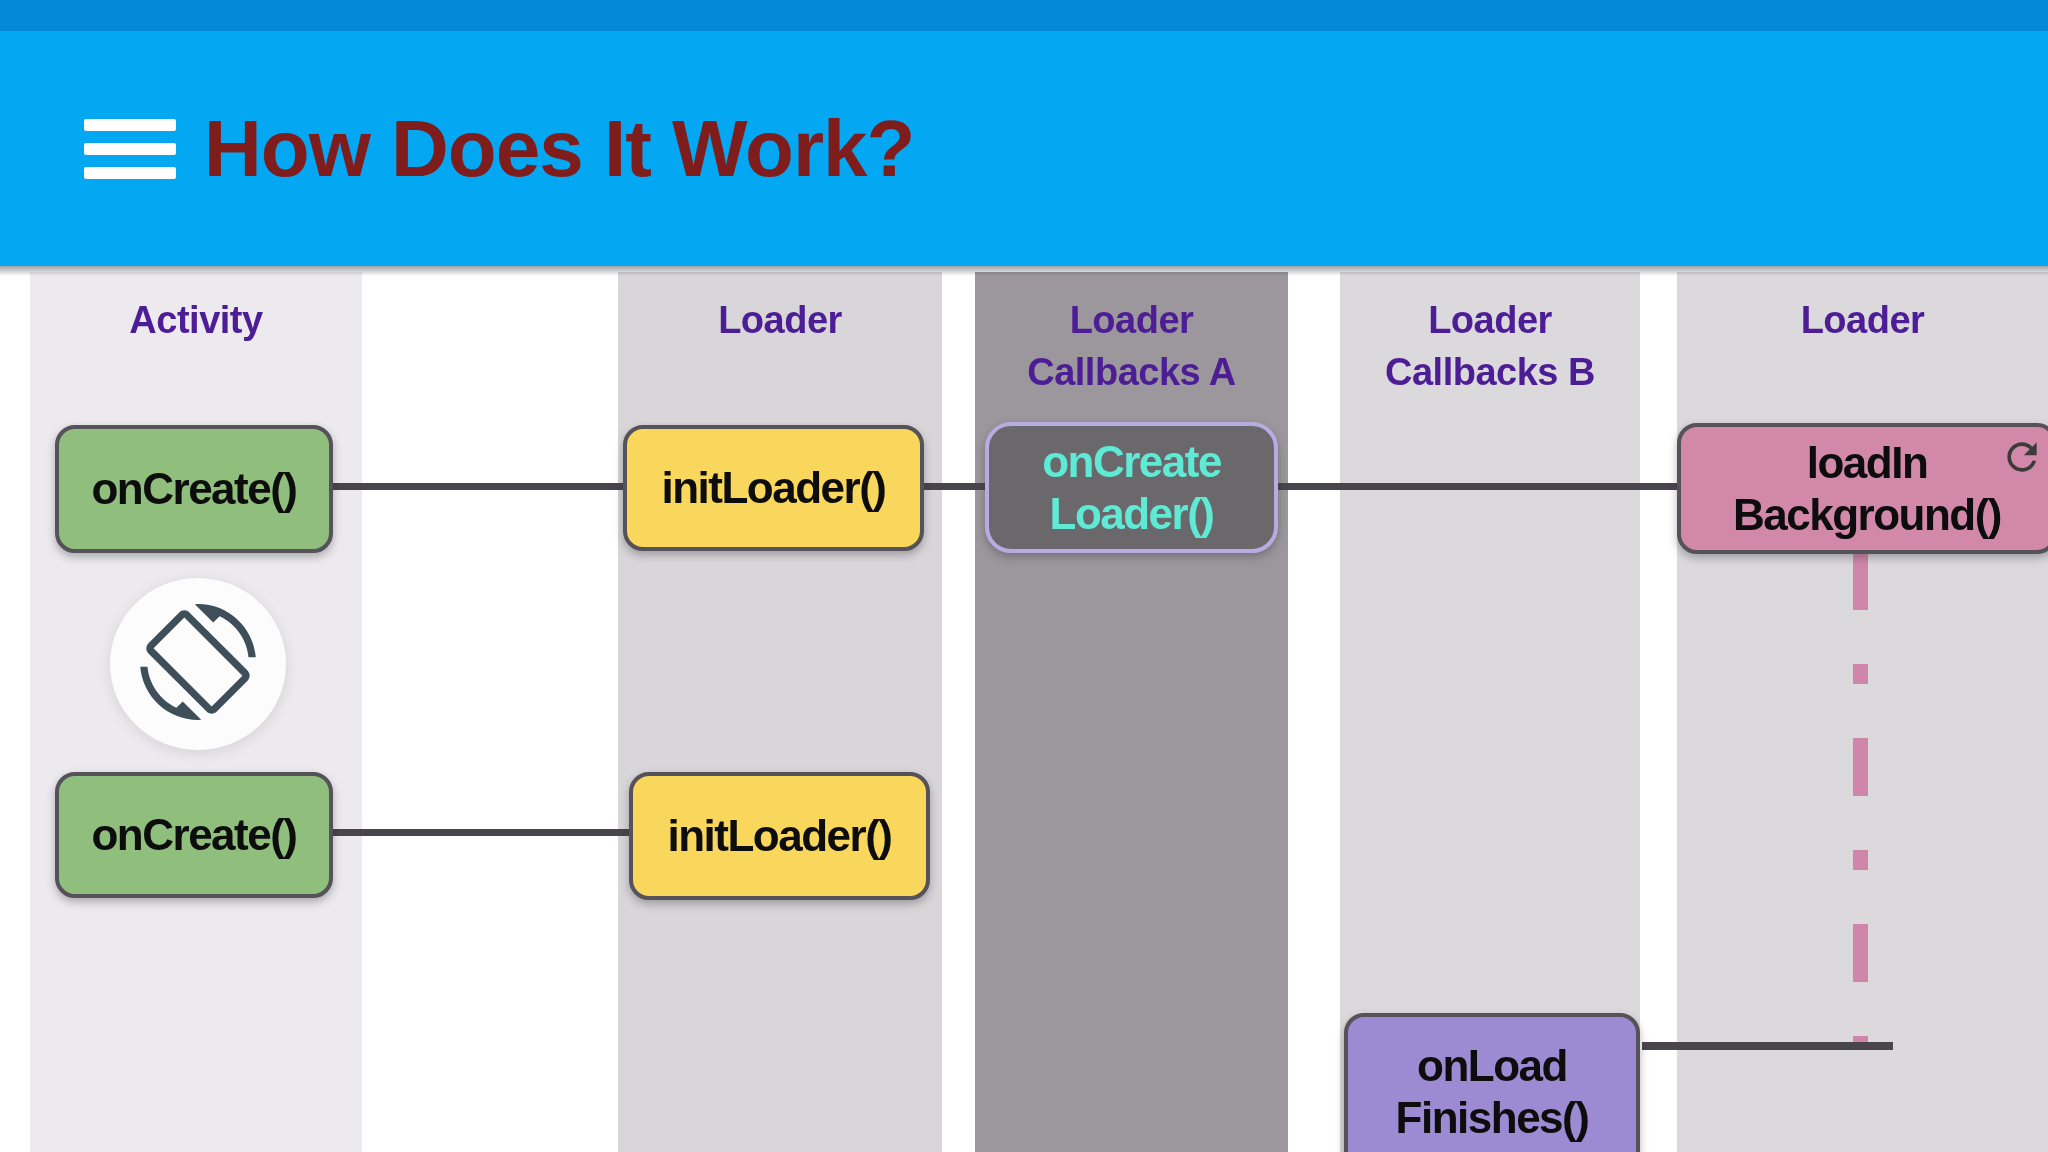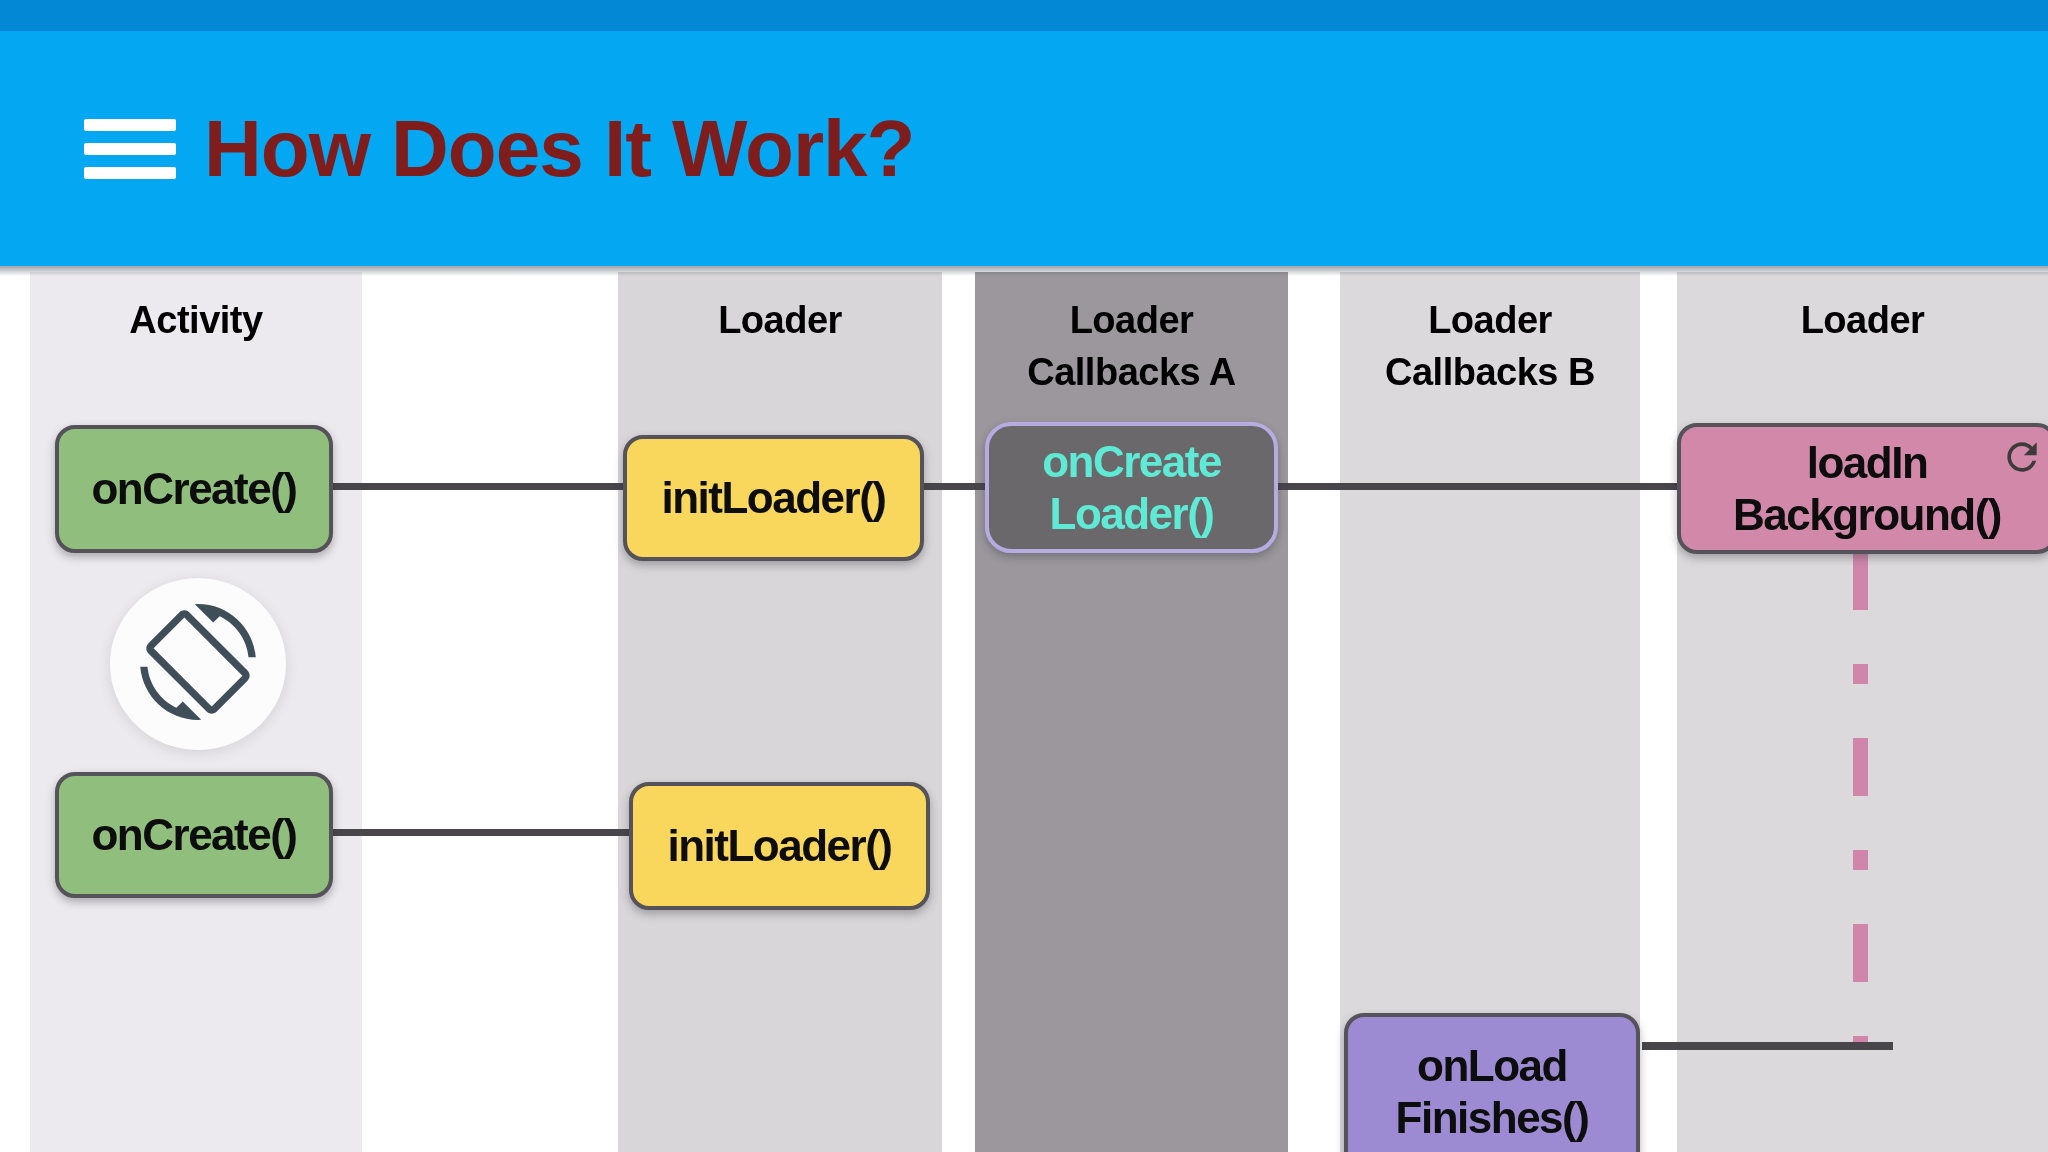--- a/index.html
+++ b/index.html
@@ -17,21 +17,21 @@
   .app-title{margin:0 0 0 28px;color:#7f1d1d;font-size:80px;font-weight:bold;letter-spacing:-1px;white-space:nowrap;}
 
   
   .diagram{position:absolute;left:0;top:272px;width:2048px;height:880px;}
   .col{position:absolute;top:0;height:880px;}
   .col-activity   {left:30px;  width:332px;background:#eceaee;}
   .col-manager    {left:618px; width:324px;background:#d8d6d9;}
   .col-callbacks-a{left:975px; width:313px;background:#9b979c;}
   .col-callbacks-b{left:1340px;width:300px;background:#dbd9dc;}
   .col-loader     {left:1677px;width:371px;background:#dbd9dc;}
-  .col-title{padding-top:22px;text-align:center;color:#000000;font-size:38px;font-weight:bold;line-height:52px;letter-spacing:-0.5px;}
+  .col-title{padding-top:22px;text-align:center;color:#4c1d95;font-size:38px;font-weight:bold;line-height:52px;letter-spacing:-0.5px;}
   .col-title span{display:block;}
 
   
   .h-line{position:absolute;background:#48454b;z-index:1;}
   .line-row1{left:333px;top:211px;width:1344px;height:7px;}
   .line-row2{left:333px;top:557px;width:296px;height:7px;}
   .line-row3{left:1642px;top:770px;width:251px;height:8px;}
 
   
   .lifeline{position:absolute;left:1853px;top:280px;width:15px;height:492px;z-index:0;
@@ -41,21 +41,21 @@
       #cf86aa 112px,#cf86aa 132px,
       rgba(0,0,0,0) 132px,rgba(0,0,0,0) 186px);}
 
   
   .mbox{position:absolute;z-index:2;border:4px solid #55525a;border-radius:20px;
         display:flex;flex-direction:column;align-items:center;justify-content:center;
         font-size:44px;font-weight:bold;color:#0d0d0d;letter-spacing:-1.5px;line-height:52px;text-align:center;
         box-shadow:0 4px 9px rgba(50,50,55,0.35);}
   .mbox span{display:block;}
   .box-green {background:#90bf7d;}
-  .box-yellow{background:#f9d75c;margin-top:10px;}
+  .box-yellow{background:#f9d75c;}
   .box-pink  {background:#d289a9;}
   .box-purple{background:#9c8bd2;}
   .box-dark  {background:#6b686c;border-color:#b7ace1;color:#5eead4;}
 
   .box-oncreate-1{left:55px;top:153px;width:278px;height:128px;}
   .box-initloader-1{left:623px;top:153px;width:301px;height:126px;}
   .box-oncreateloader{left:985px;top:150px;width:293px;height:131px;border-radius:26px;}
   .box-loadinbackground{left:1677px;top:151px;width:380px;height:131px;}
   .box-oncreate-2{left:55px;top:500px;width:278px;height:126px;}
   .box-initloader-2{left:629px;top:500px;width:301px;height:128px;}

